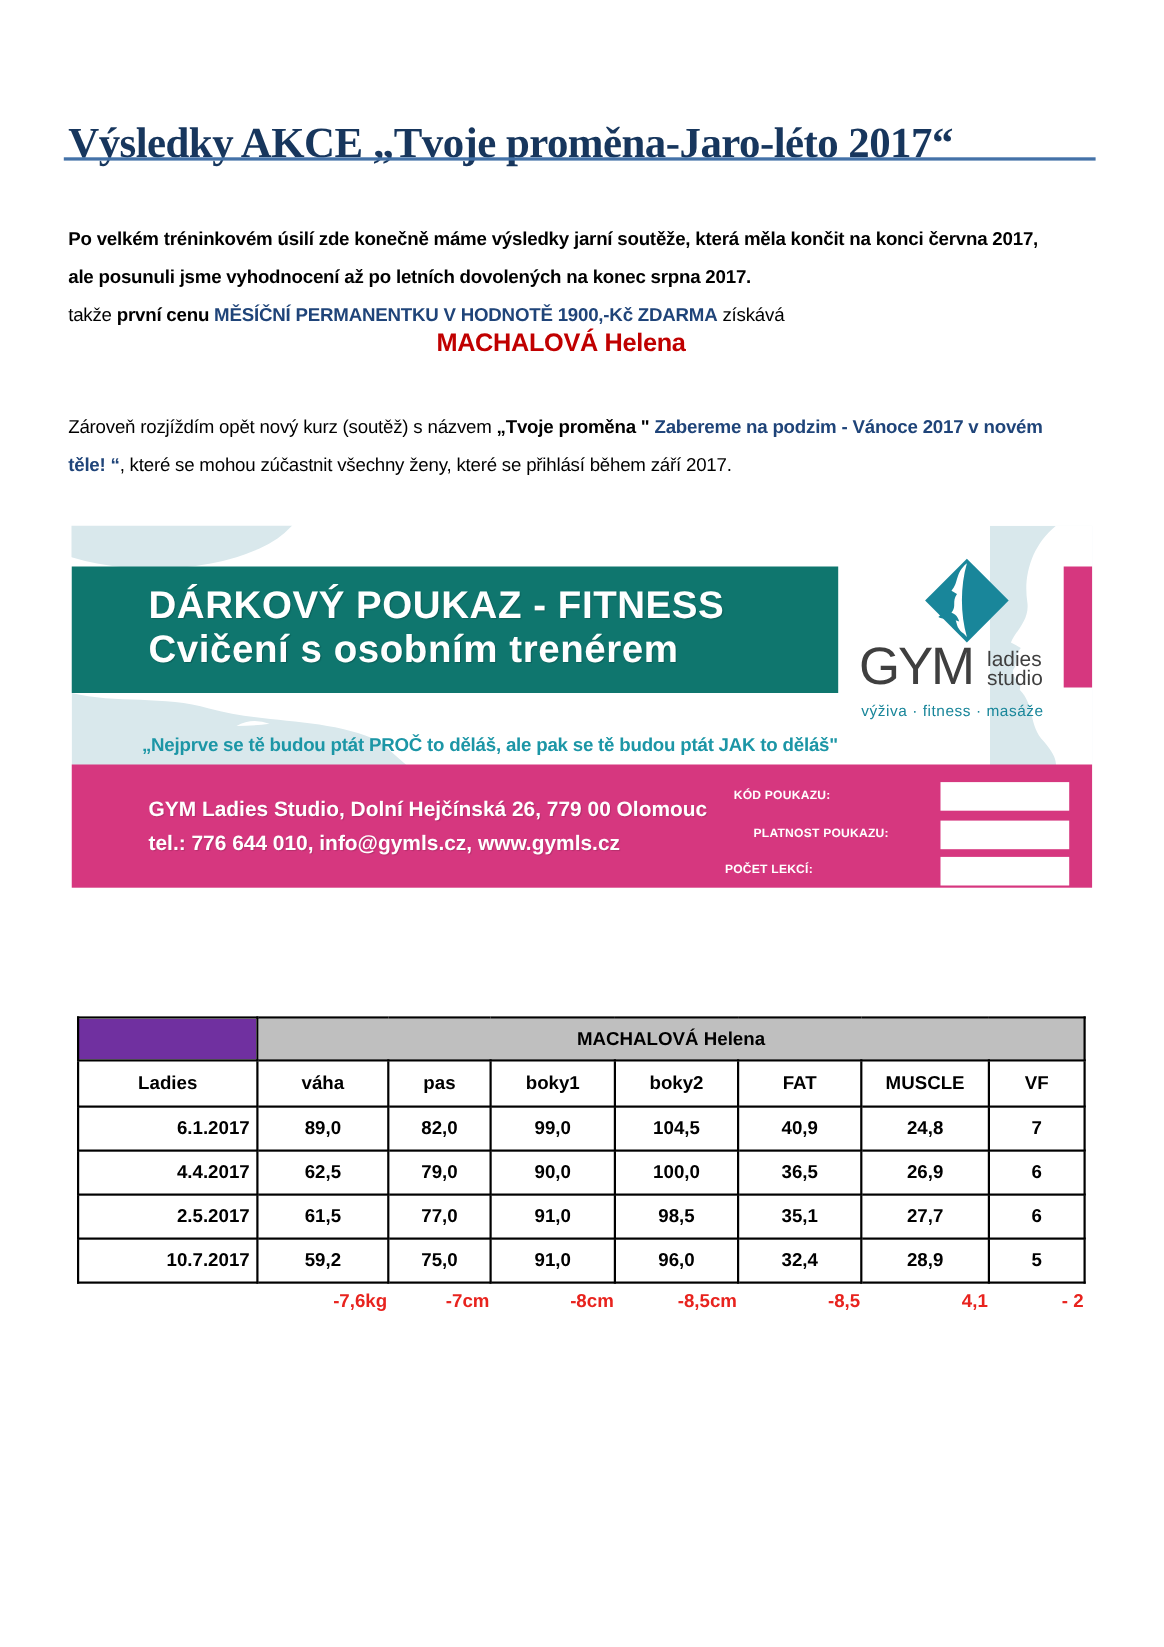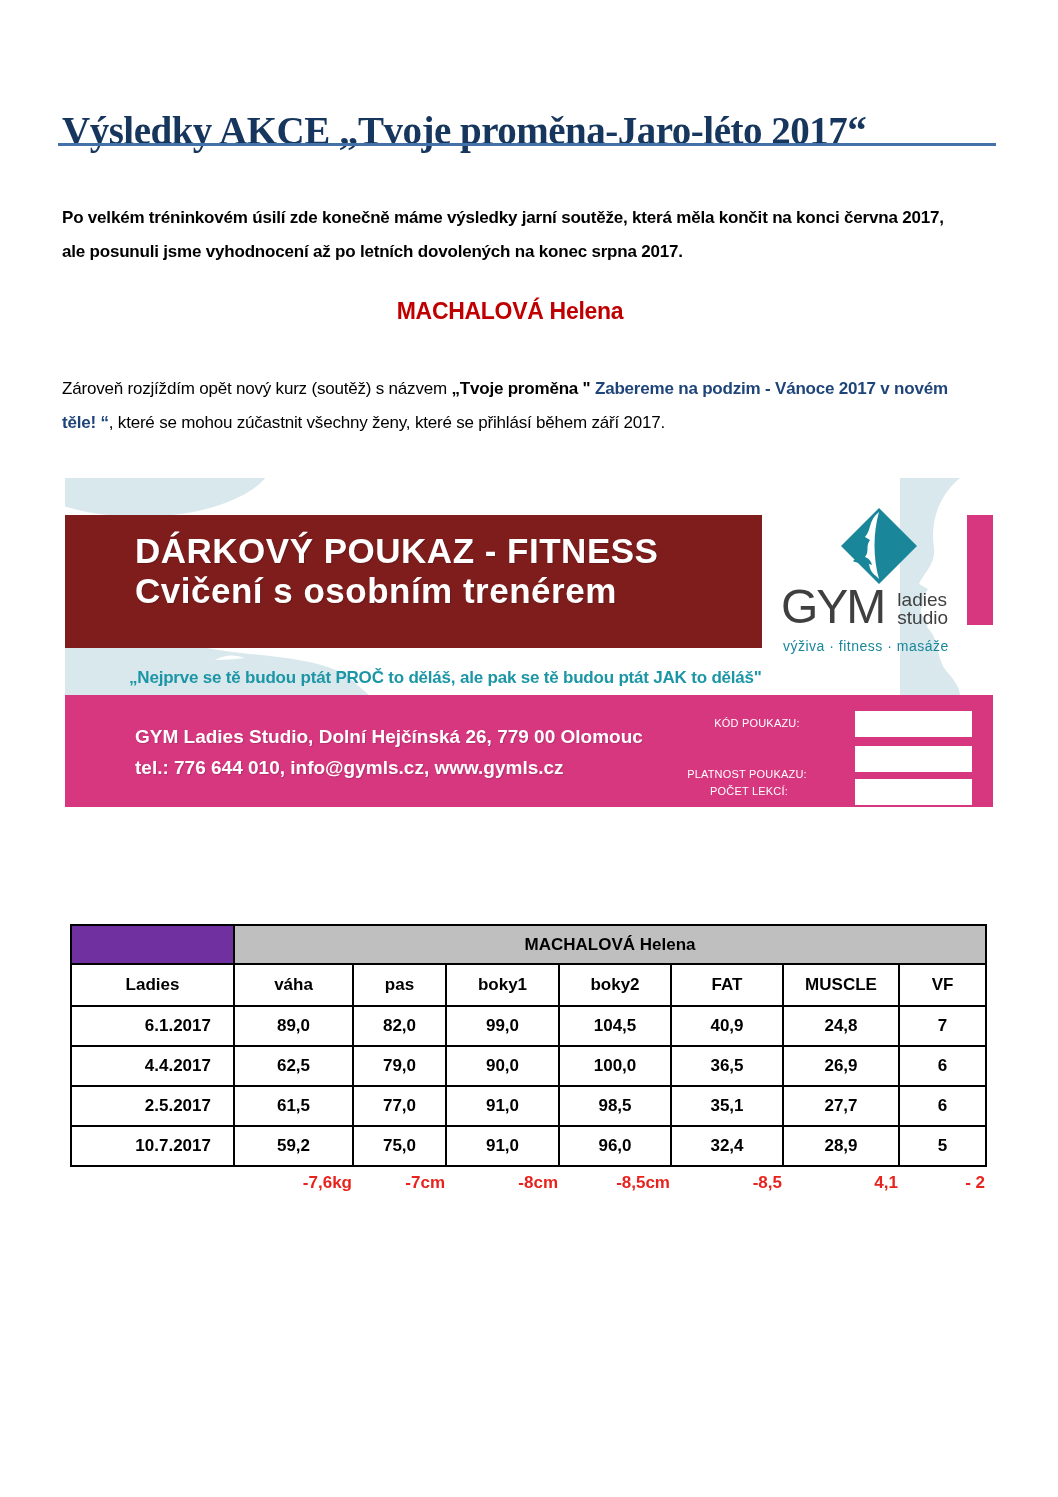--- a/index.html
+++ b/index.html
@@ -25,21 +25,21 @@
     position:absolute;left:62px;top:298px;width:896px;text-align:center;
     font-size:23px;font-weight:bold;color:#C00000;letter-spacing:-0.3px;
   }
   
   .voucher{position:absolute;left:65px;top:478px;width:928px;height:334px;background:#fff;overflow:hidden;}
   .sil{position:absolute;background:#D9E8EC;}
   .sil-top-left{left:-60px;top:-85px;width:270px;height:124px;border-radius:50%;}
   .sil-bottom-left{left:0;top:152px;width:305px;height:66px;}
   .sil-right{left:835px;top:0;width:93px;height:218px;}
   .banner{
-    position:absolute;left:0;top:37px;width:697px;height:133px;background:#7f1d1d;
+    position:absolute;left:0;top:37px;width:697px;height:115px;background:#0f766e;
     color:#fff;font-weight:bold;font-size:35px;line-height:40px;
     padding:16px 0 0 70px;box-sizing:border-box;letter-spacing:0.5px;white-space:nowrap;
     text-shadow:1px 1px 1px rgba(0,0,0,0.18);
   }
   .pink-tab{position:absolute;left:902px;top:37px;width:26px;height:110px;background:#D6377F;}
   .logo{position:absolute;left:716px;top:28px;width:200px;height:165px;}
   .logo-diamond{position:absolute;left:58px;top:0px;}
   .logo-row{position:absolute;left:0;top:80px;display:flex;align-items:center;color:#3F3F3F;}
   .logo-gym{font-size:48px;line-height:42px;letter-spacing:-2px;font-weight:500;}
   .logo-sub{font-size:19px;line-height:18px;margin-top:4px;margin-left:13px;}
@@ -47,46 +47,47 @@
   .quote{
     position:absolute;left:64px;top:190px;width:840px;color:#1C96A6;
     font-weight:bold;font-size:17px;letter-spacing:-0.2px;
   }
   .footer-band{position:absolute;left:0;top:217px;width:928px;height:112px;background:#D6377F;}
   .address{
     position:absolute;left:70px;top:26px;color:#fff;font-weight:bold;font-size:19px;line-height:31px;
     text-shadow:1px 1px 1px rgba(0,0,0,0.15);white-space:nowrap;
   }
   .vfield-label{
-    position:absolute;width:180px;text-align:center;color:#fff;font-weight:normal;font-size:11px;
+    position:absolute;width:180px;text-align:left;color:#fff;font-weight:bold;font-size:11px;
     letter-spacing:0.2px;
   }
   .vfield-box{position:absolute;left:790px;width:117px;height:26px;background:#fff;}
   
   .results{position:absolute;left:70px;top:924px;}
   table.res{border-collapse:collapse;table-layout:fixed;width:915px;font-weight:bold;}
   table.res td{border:2px solid #000;font-size:17px;overflow:hidden;}
   table.res tr.hdr1 td{height:35px;}
   td.purple{background:#7030A0;}
   td.grayhead{background:#BFBFBF;text-align:center;font-size:18px;}
   table.res tr.hdr2 td{height:38px;text-align:center;}
   table.res tr.data td{height:36px;text-align:center;}
-  table.res tr.data td.datecell{text-align:right;padding-right:22px;}
+  table.res tr.data td.datecell{text-align:right;padding-right:6px;}
   table.res tr.sum td{border:none;height:30px;text-align:right;color:#E8231E;vertical-align:middle;}
 </style>
 </head>
 <body>
 
 <div class="page">
 
   <h1 class="doc-title">Výsledky AKCE „Tvoje proměna-Jaro-léto 2017“</h1>
   <div class="title-rule"></div>
 
   <p class="para p-intro">Po velkém tréninkovém úsilí zde konečně máme výsledky jarní soutěže, která měla končit na konci června 2017, ale posunuli jsme vyhodnocení až po letních dovolených  na konec  srpna 2017.</p>
 
+  <p class="para p-prize"><span>takže </span><span class="b">první cenu </span><span class="blue">MĚSÍČNÍ PERMANENTKU V HODNOTĚ 1900,-Kč ZDARMA</span><span> získává</span></p>
 
   <div class="winner">MACHALOVÁ Helena</div>
 
   <p class="para p-next"><span>Zároveň rozjíždím opět nový kurz (soutěž) s názvem </span><span class="b">„Tvoje proměna " </span><span class="blue">Zabereme  na podzim - Vánoce 2017 v novém těle! “</span><span>, které se mohou zúčastnit všechny ženy, které se přihlásí během září 2017.</span></p>
 
   <div class="voucher">
 
     <div class="sil sil-top-left"></div>
 
     <svg class="sil sil-bottom-left" style="background:none" width="305" height="66" viewBox="0 0 305 66">
@@ -125,21 +126,21 @@
 
     <div class="footer-band">
       <div class="address">
         <div>GYM Ladies Studio, Dolní Hejčínská 26, 779 00 Olomouc</div>
         <div>tel.: 776 644 010, info@gymls.cz,  www.gymls.cz</div>
       </div>
 
       <div class="vfield-label" style="left:602px;top:22px;">KÓD POUKAZU:</div>
       <div class="vfield-box" style="top:16px;"></div>
 
-      <div class="vfield-label" style="left:592px;top:57px;margin-top:16px;">PLATNOST POUKAZU:</div>
+      <div class="vfield-label" style="left:620px;top:57px;">PLATNOST POUKAZU:</div>
       <div class="vfield-box" style="top:51px;"></div>
 
       <div class="vfield-label" style="left:594px;top:90px;">POČET LEKCÍ:</div>
       <div class="vfield-box" style="top:84px;"></div>
     </div>
   </div>
 
   <div class="results">
     <table class="res">
       <colgroup>

